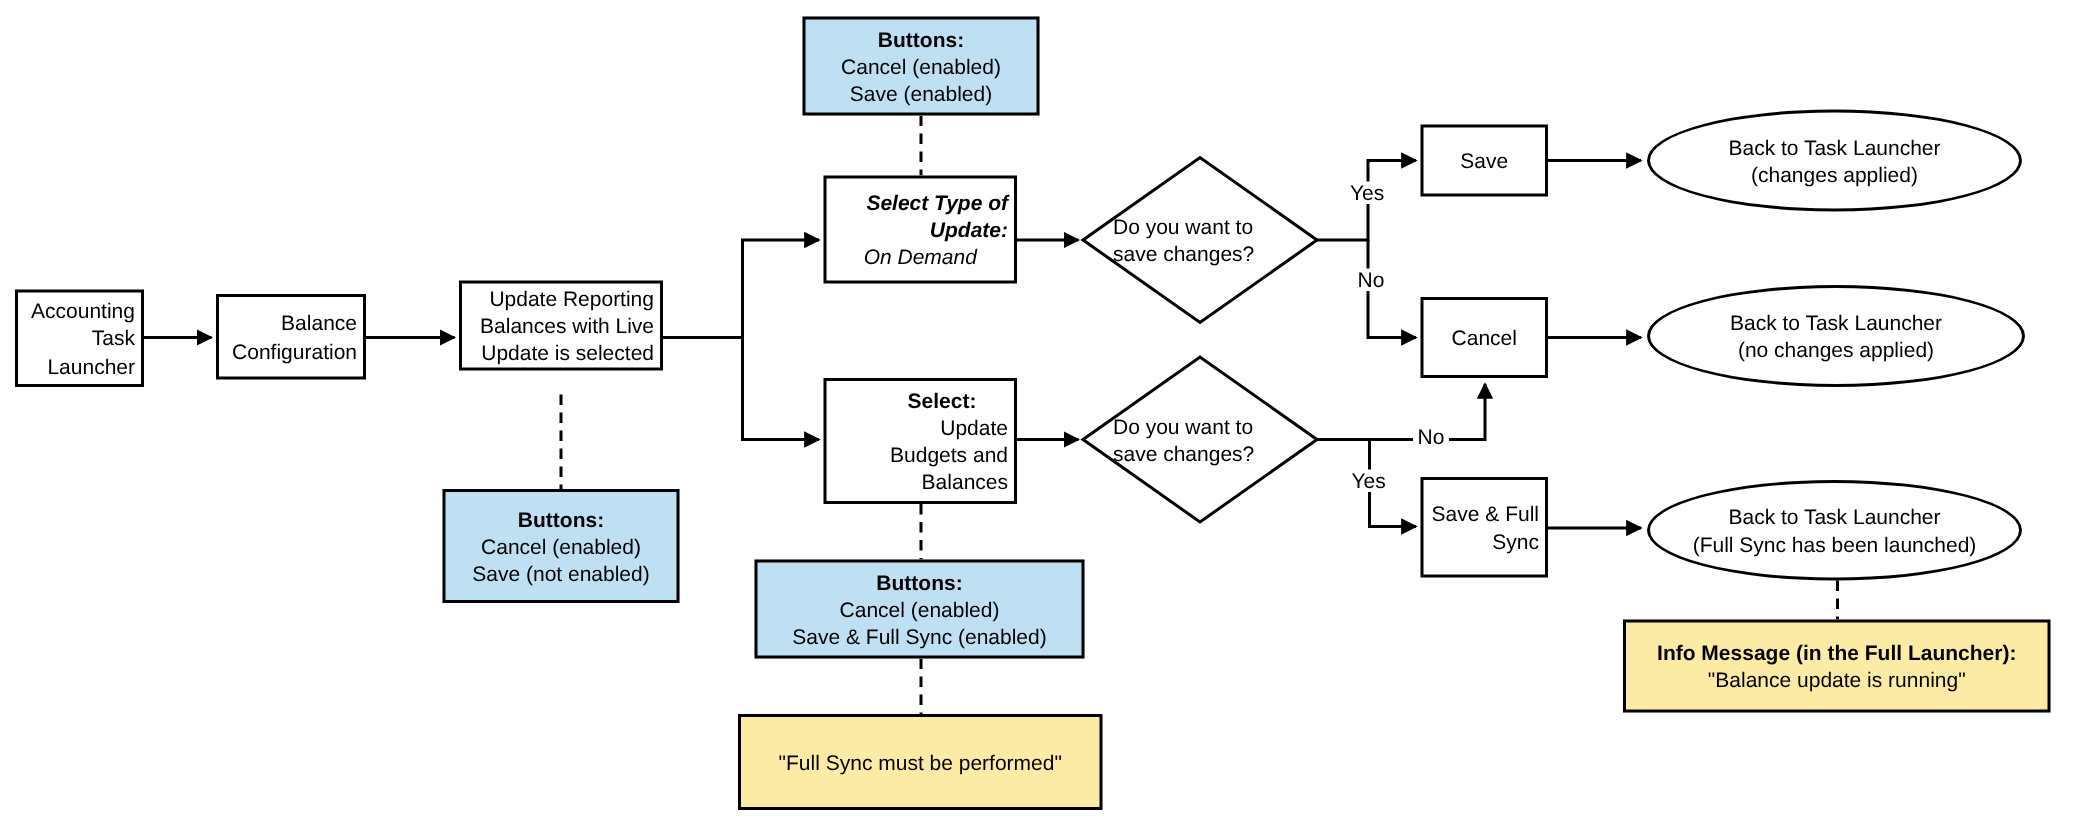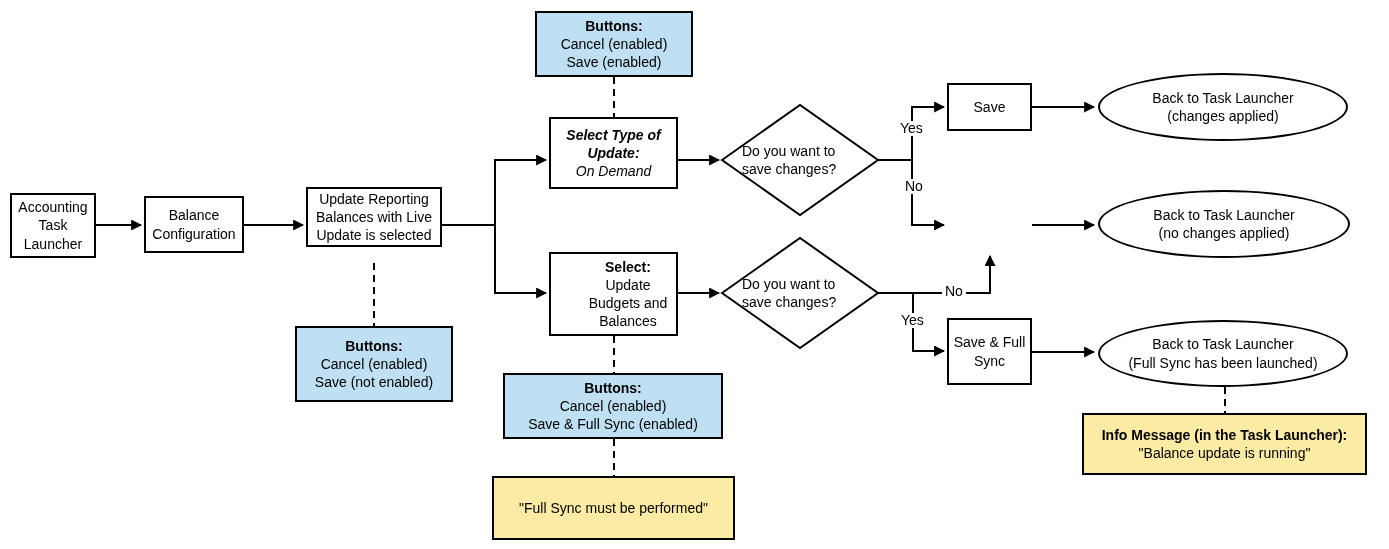--- a/index.html
+++ b/index.html
@@ -4,21 +4,21 @@
 <style>
   html,body{margin:0;padding:0;background:#fff;}
   .canvas{
     position:relative;width:1389px;height:549px;background:#fff;overflow:hidden;
     font-family:"Liberation Sans",sans-serif;color:#000;
   }
   .edges{position:absolute;left:0;top:0;width:1389px;height:549px;}
   .node{
     position:absolute;box-sizing:border-box;border:2px solid #000;background:#fff;
     display:flex;flex-direction:column;align-items:center;justify-content:center;
-    text-align:center;font-size:14px;line-height:1.3;padding:2px 4px;
+    text-align:right;font-size:14px;line-height:1.3;padding:2px 4px;
   }
   .node .t{font-weight:bold;}
   .ellipse{border-radius:50%;padding:4px 20px;}
   .blue{background:var(--annotation-blue,#BFE0F2);}
   .yellow{background:var(--annotation-yellow,#FCEBA4);}
   .diamond-label{
     position:absolute;display:flex;align-items:center;justify-content:center;
     text-align:left;font-size:14px;line-height:1.3;pointer-events:none;
   }
   .edge-label{
@@ -86,20 +86,23 @@
     <span>Update Budgets and Balances</span>
   </div>
 
   <div class="diamond-label" style="left:742px;top:138px;width:116px;height:44px;">Do you want to save changes?</div>
   <div class="diamond-label" style="left:742px;top:271px;width:116px;height:44px;">Do you want to save changes?</div>
 
   <div class="node" style="left:947px;top:83px;width:85px;height:48px;">
     <span>Save</span>
   </div>
 
+  <div class="node" style="left:947px;top:198px;width:85px;height:54px;">
+    <span>Cancel</span>
+  </div>
 
   <div class="node" style="left:947px;top:318px;width:85px;height:67px;">
     <span>Save &amp; Full Sync</span>
   </div>
 
   <div class="node ellipse" style="left:1098px;top:73px;width:250px;height:68px;">
     <span>Back to Task Launcher</span>
     <span>(changes applied)</span>
   </div>
 
@@ -129,21 +132,21 @@
     <span class="t">Buttons:</span>
     <span>Cancel (enabled)</span>
     <span>Save &amp; Full Sync (enabled)</span>
   </div>
 
   <div class="node yellow" style="left:492px;top:476px;width:243px;height:64px;">
     <span>"Full Sync must be performed"</span>
   </div>
 
   <div class="node yellow" style="left:1082px;top:413px;width:285px;height:62px;">
-    <span class="t">Info Message (in the Task Launcher):</span>
+    <span class="t">Info Message (in the Full Launcher):</span>
     <span>"Balance update is running"</span>
   </div>
 
   <div class="edge-label" style="left:897px;top:121px;">Yes</div>
   <div class="edge-label" style="left:902px;top:179px;">No</div>
   <div class="edge-label" style="left:942px;top:284px;">No</div>
   <div class="edge-label" style="left:898px;top:313px;">Yes</div>
 
 </div>
 

